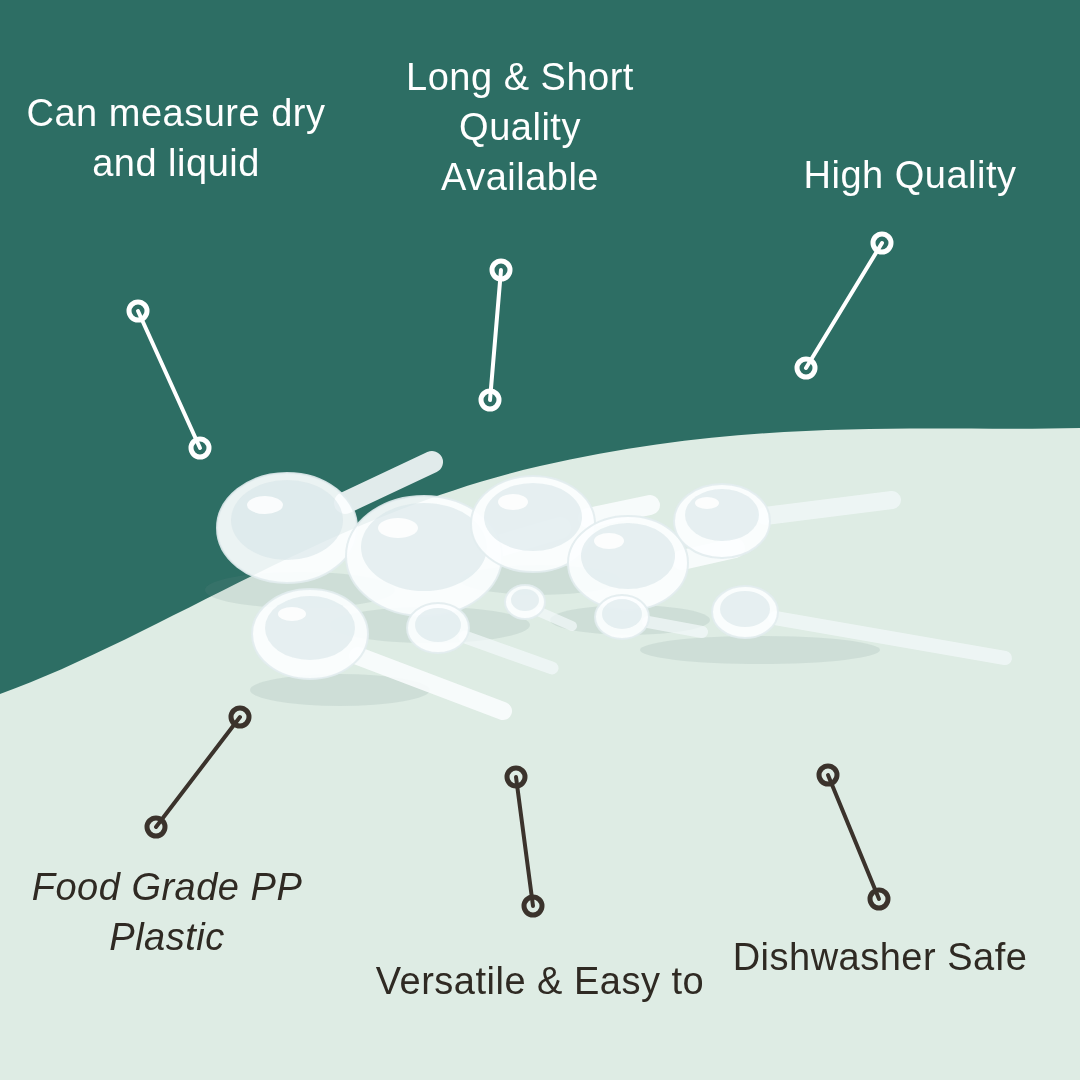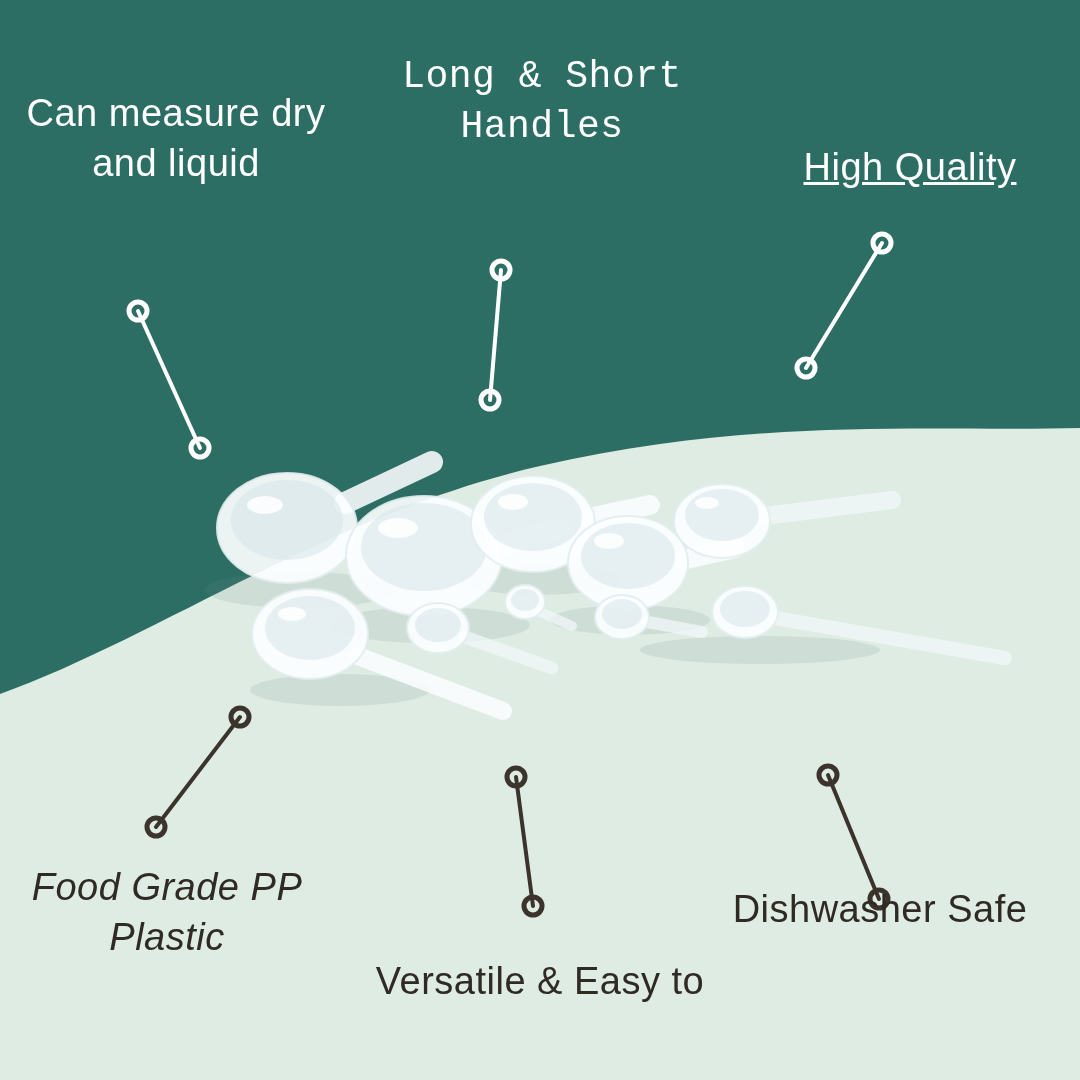--- a/index.html
+++ b/index.html
@@ -38,25 +38,25 @@
     font-size:38px;
     line-height:50px;
     letter-spacing:0.5px;
     z-index:5;
   }
   .callout span{ display:block; }
   .callout.light{ color:var(--text-light); }
   .callout.dark{ color:var(--text-dark); }
 
   .co-top-left{ left:8px; top:88px; width:336px; }
-  .co-top-center{ left:384px; top:52px; width:316px;font-family:Liberation Mono, monospace; }
-  .co-top-right{ left:760px; top:142px; width:300px;text-decoration:underline; }
+  .co-top-center{ left:362px; top:52px; width:316px; }
+  .co-top-right{ left:760px; top:150px; width:300px; }
   .co-bottom-left{ left:0px; top:862px; width:334px;font-style:italic; }
   .co-bottom-center{ left:340px; top:956px; width:400px; }
-  .co-bottom-right{ left:690px; top:884px; width:380px; }
+  .co-bottom-right{ left:690px; top:932px; width:380px; }
 
   .conn-light line{ stroke:var(--line-light); }
   .conn-light circle{ stroke:var(--line-light); fill:none; }
   .conn-dark line{ stroke:var(--line-dark); }
   .conn-dark circle{ stroke:var(--line-dark); fill:none; }
   .connector line{ stroke-width:4; stroke-linecap:round; }
   .connector circle{ stroke-width:5; }
 
   
   .cup-body{ fill:rgba(252,254,255,0.92); stroke:rgba(226,236,238,0.9); stroke-width:2; }
@@ -176,21 +176,22 @@
     </g>
   </svg>
 
   <div class="callout light co-top-left">
     <span>Can measure dry</span>
     <span>and liquid</span>
   </div>
 
   <div class="callout light co-top-center">
     <span>Long &amp; Short</span>
-    <span>Handles</span>
+    <span>Quality</span>
+    <span>Available</span>
   </div>
 
   <div class="callout light co-top-right">
     <span>High Quality</span>
   </div>
 
   <div class="callout dark co-bottom-left">
     <span>Food Grade PP</span>
     <span>Plastic</span>
   </div>

